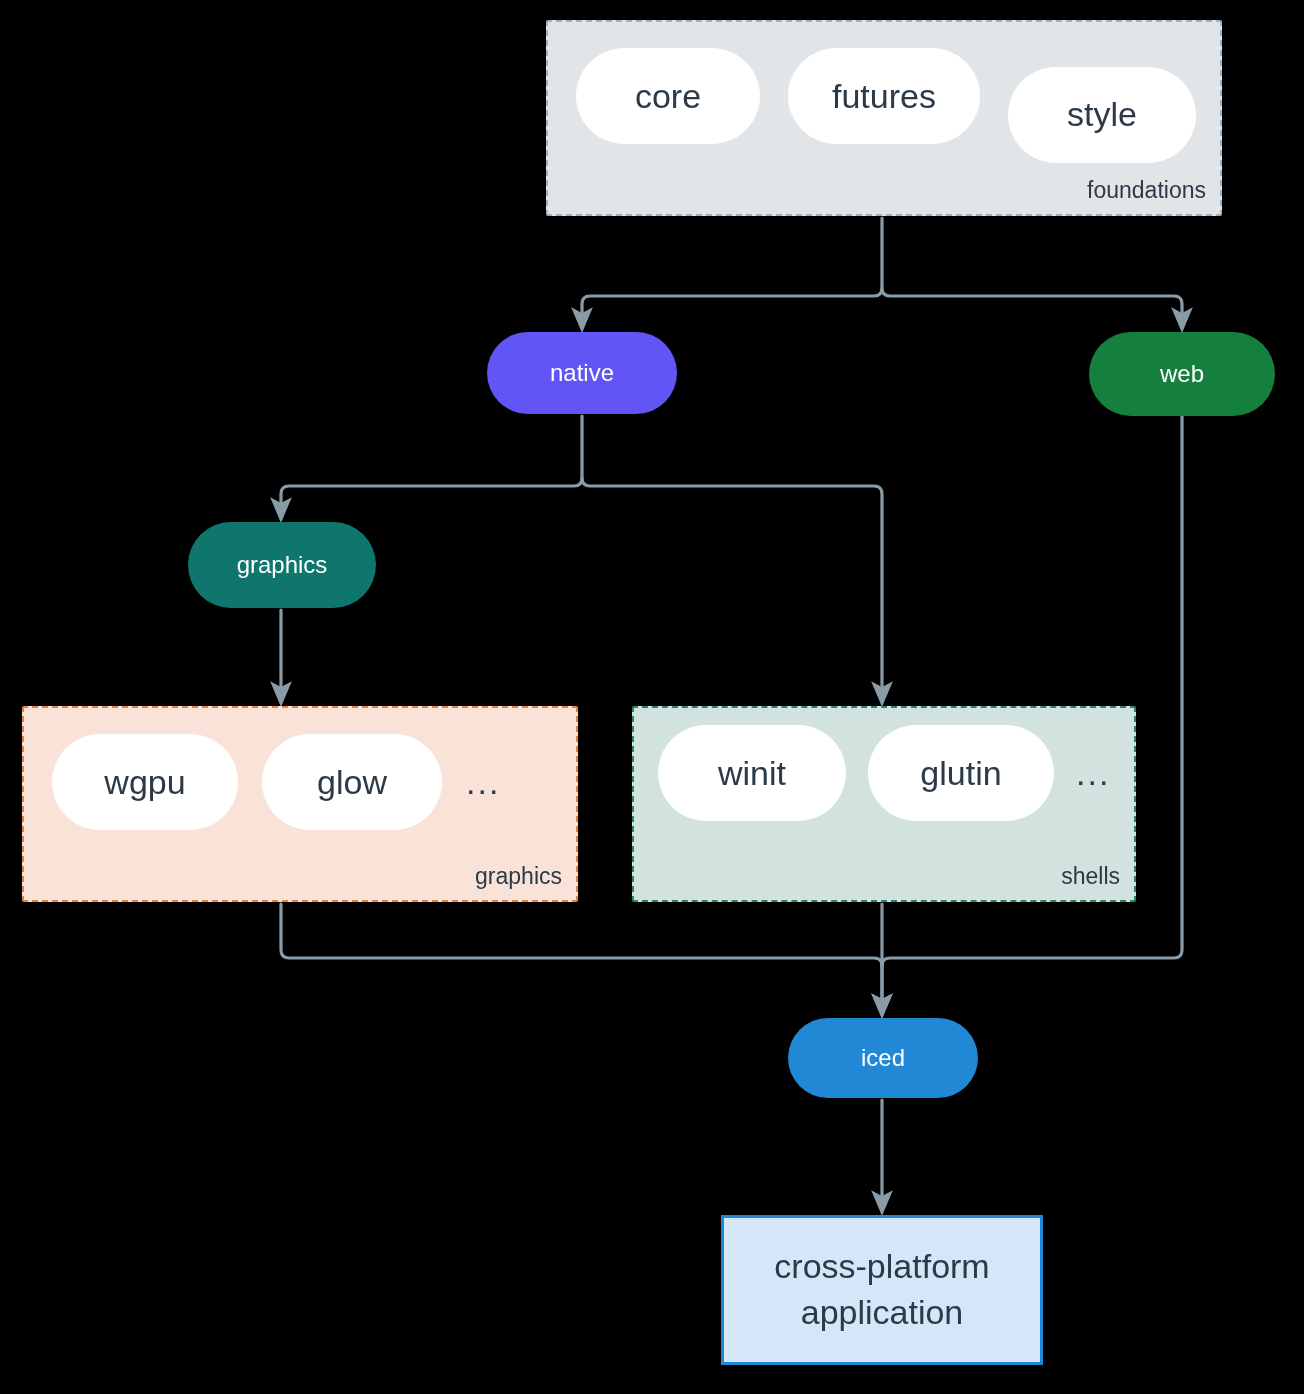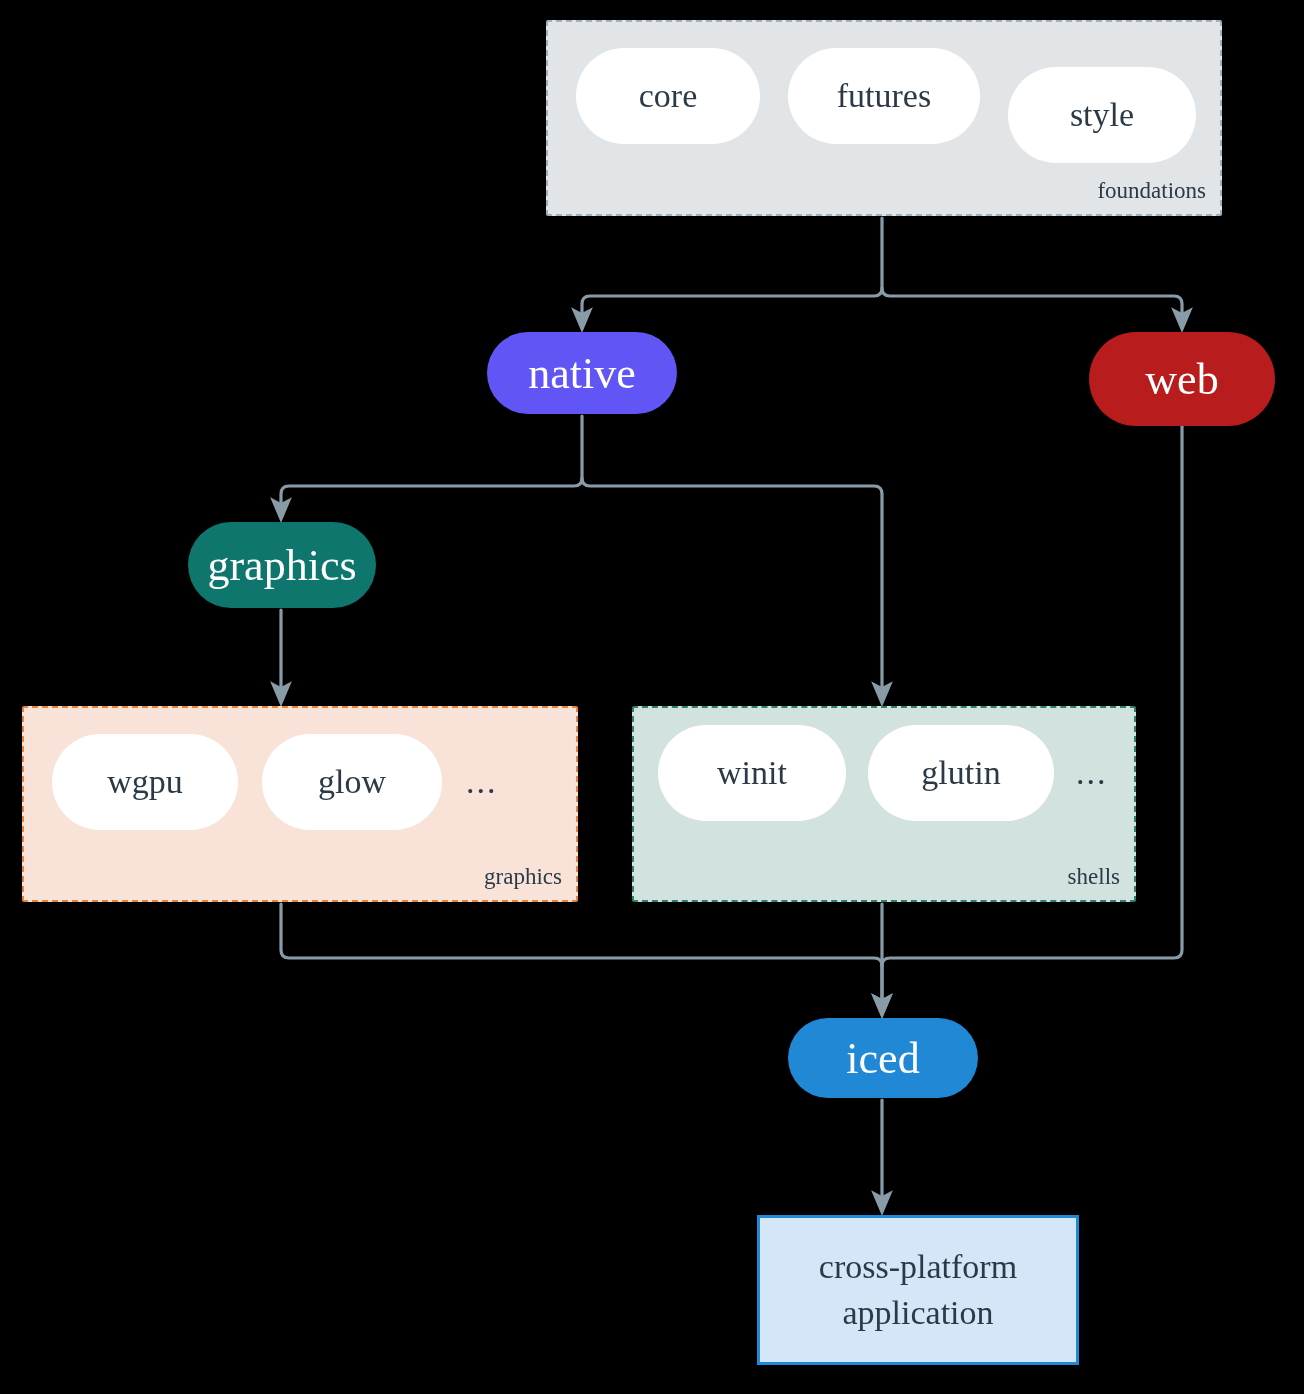--- a/index.html
+++ b/index.html
@@ -5,21 +5,21 @@
   html, body {
     margin: 0;
     padding: 0;
     background: #000000;
   }
   #canvas {
     position: relative;
     width: 1304px;
     height: 1394px;
     background: #000000;
-    font-family: Liberation Serif, serif;
+    font-family: Liberation Sans, sans-serif;
     overflow: hidden;
   }
   #edges {
     position: absolute;
     left: 0; top: 0;
     width: 1304px;
     height: 1394px;
     pointer-events: none;
   }
 
@@ -86,32 +86,32 @@
   }
 
   
   .node {
     position: absolute;
     display: flex;
     align-items: center;
     justify-content: center;
     border-radius: 999px;
     color: #FFFFFF;
-    font-size: 44px;
+    font-size: 24px;
     box-sizing: border-box;
   }
   #node-native {
     left: 487px; top: 332px;
     width: 190px; height: 82px;
     background: #6155F5;
   }
   #node-web {
     left: 1089px; top: 332px;
-    width: 186px; height: 94px;
-    background: #b91c1c;
+    width: 186px; height: 84px;
+    background: #15803d;
   }
   #node-graphics {
     left: 188px; top: 522px;
     width: 188px; height: 86px;
     background: #0f766e;
   }
   #node-iced {
     left: 788px; top: 1018px;
     width: 190px; height: 80px;
     background: #2088D4;
@@ -125,21 +125,20 @@
     background: #D4E6F8;
     border: 3px solid #2088D4;
     box-sizing: border-box;
     display: flex;
     flex-direction: column;
     align-items: center;
     justify-content: center;
     color: #2C3A47;
     font-size: 34px;
     line-height: 1.35;
-    margin-left: 36px;
   }
 </style>
 </head>
 <body>
 
 <div id="canvas">
 
   <svg id="edges" viewBox="0 0 1304 1394">
     <defs>
       <marker id="arrow" markerWidth="10" markerHeight="10" refX="5.2" refY="4" orient="auto" markerUnits="strokeWidth">

